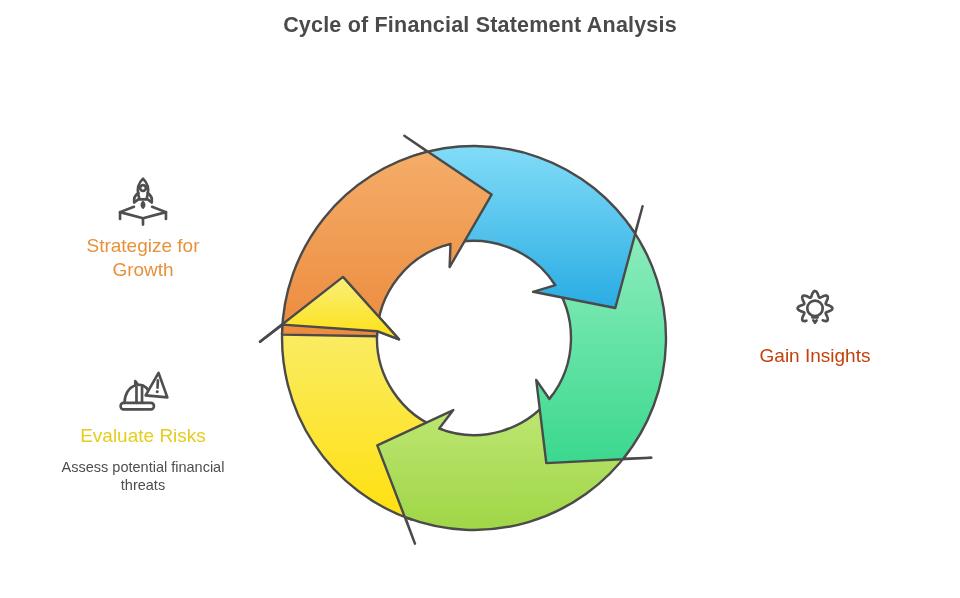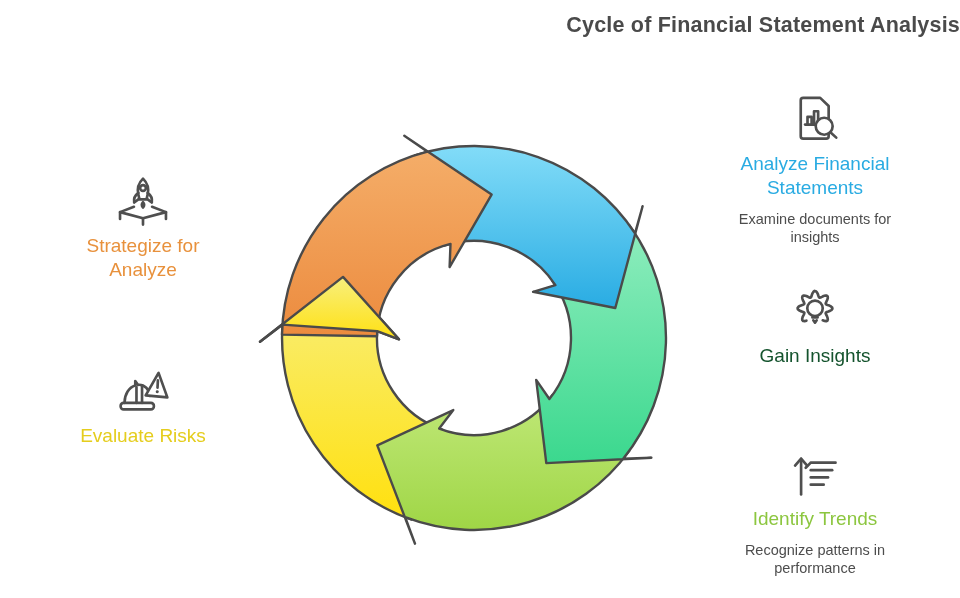--- a/index.html
+++ b/index.html
@@ -1,21 +1,21 @@
 <!DOCTYPE html>
 <html><head>
 <meta charset="utf-8">
 <style>
   html,body{margin:0;padding:0;background:#ffffff;}
   .stage{
     position:relative;width:960px;height:598px;background:#ffffff;overflow:hidden;
     font-family:"Liberation Sans", sans-serif;
   }
   .page-title{
-    position:absolute;top:13px;left:0;width:100%;margin:0;text-align:right;
+    position:absolute;top:13px;left:0;width:100%;margin:0;text-align:center;
     font-size:21.5px;font-weight:bold;color:#4A4A4A;letter-spacing:.2px;
   }
   #cycle-svg{position:absolute;left:234px;top:98px;width:480px;height:480px;}
   .item{position:absolute;display:flex;flex-direction:column;align-items:center;text-align:center;}
   .item .icon{line-height:0;}
   .item .icon svg{width:58px;height:54px;}
   .item-title{font-size:19px;line-height:24px;font-weight:500;white-space:pre-line;margin-top:6px;}
   .item-sub{font-size:14.5px;line-height:17.5px;color:#4D4D4D;white-space:pre-line;margin-top:11px;}
   .left-1{left:43px;top:174px;width:200px;}
   .left-2{left:43px;top:364px;width:200px;}
@@ -73,77 +73,48 @@
         <path d="M24,3.5 C27.6,7 28.9,12 27.9,16.5 L26.9,20.6 L21.1,20.6 L20.1,16.5 C19.1,12 20.4,7 24,3.5 Z"></path>
         <circle cx="24" cy="11.2" r="2.4"></circle>
         <path d="M20.2,15.3 C17.4,17.2 16.2,20.3 16.7,23.3 L20.7,20.2"></path>
         <path d="M27.8,15.3 C30.6,17.2 31.8,20.3 31.3,23.3 L27.3,20.2"></path>
         <path d="M24,23 C25.3,24.2 25.3,26.2 24,27.4 C22.7,26.2 22.7,24.2 24,23 Z"></path>
         <path d="M16.5,26.8 L5,31.2 L24,36.3 L43,31.2 L31.5,26.8"></path>
         <path d="M5,31.2 L5,36.8 M43,31.2 L43,36.8 M24,36.3 L24,41.5"></path>
       </svg>
     </span>
     <div class="item-title" style="color: rgb(232, 145, 60);">Strategize for
-Analyze</div>
+Growth</div>
   </div>
 
   <div class="item left-2">
     <span class="icon">
       <svg viewBox="0 0 48 44" class="ln">
         <path d="M8.7,31.8 C8.7,24.5 12.6,18.9 17.6,17.5 L17.6,13.8 L19.8,16.9 C25.4,16.3 29.3,20.9 29.8,26"></path>
         <path d="M18.6,18.6 L18.6,31.8 M23.2,17.6 L23.2,31.8"></path>
         <rect x="5.5" y="31.8" width="27.5" height="5.4" rx="2.4"></rect>
         <g transform="rotate(5 36 17)">
           <path class="fill-white" d="M36,7 L27,26.5 L45,26.5 Z"></path>
           <path d="M36,13.2 L36.2,19.2"></path>
           <circle class="fill-dot" cx="36.3" cy="22.6" r="1.3"></circle>
         </g>
       </svg>
     </span>
     <div class="item-title" style="color: rgb(229, 205, 29);">Evaluate Risks</div>
+    <div class="item-sub">Assess potential financial
+threats</div>
   </div>
 
-  <div class="item right-1">
-    <span class="icon">
-      <svg viewBox="0 0 48 44" class="ln">
-        <path d="M28.3,4.5 L35.3,11.3 L35.3,36.3 Q35.3,38.3 33.3,38.3 L14.2,38.3 Q12.2,38.3 12.2,36.3 L12.2,6.5 Q12.2,4.5 14.2,4.5 Z"></path>
-        <path d="M15.8,26.6 L28.2,26.6"></path>
-        <path d="M17.8,26.6 L17.8,20.2 L21.2,20.2 L21.2,26.6"></path>
-        <path d="M23.2,26.6 L23.2,15.6 L26.6,15.6 L26.6,26.6"></path>
-        <circle class="fill-white" cx="31.6" cy="28" r="7"></circle>
-        <path d="M36.7,32.9 L41.6,37.4" stroke-width="2.6"></path>
-      </svg>
-    </span>
-    <div class="item-title" style="color: rgb(41, 171, 226);">Analyze Financial
-Statements</div>
-    <div class="item-sub">Examine documents for
-insights</div>
-  </div>
 
   <div class="item right-2">
     <span class="icon">
       <svg viewBox="0 0 48 44" class="ln">
         <path id="gear-wave-path" d="M16.9,30.0 L15.4,30.4 L14.2,30.3 L13.5,29.6 L13.4,28.4 L13.8,26.9 L14.5,25.5 L15.0,24.4 L15.2,23.6 L14.7,23.0 L13.6,22.6 L12.1,22.1 L10.8,21.4 L9.8,20.5 L9.6,19.5 L10.2,18.6 L11.4,17.8 L12.9,17.2 L14.2,16.8 L15.0,16.3 L15.2,15.7 L14.8,14.7 L14.1,13.4 L13.6,11.9 L13.4,10.6 L13.8,9.6 L14.8,9.2 L16.1,9.4 L17.6,9.9 L18.9,10.6 L19.9,11.0 L20.5,10.8 L21.0,10.0 L21.4,8.7 L22.0,7.2 L22.8,6.0 L23.7,5.4 L24.7,5.6 L25.6,6.6 L26.3,7.9 L26.8,9.4 L27.2,10.5 L27.8,11.0 L28.6,10.8 L29.7,10.3 L31.1,9.6 L32.6,9.2 L33.8,9.3 L34.5,10.0 L34.6,11.2 L34.2,12.7 L33.5,14.1 L33.0,15.2 L32.8,16.0 L33.3,16.6 L34.4,17.0 L35.9,17.5 L37.2,18.2 L38.2,19.1 L38.4,20.1 L37.8,21.0 L36.6,21.8 L35.1,22.4 L33.8,22.8 L33.0,23.3 L32.8,23.9 L33.2,24.9 L33.9,26.2 L34.4,27.7 L34.6,29.0 L34.2,30.0 L33.2,30.4 L31.9,30.2 L30.4,29.7 "></path>
         <circle class="fill-white" cx="24" cy="19.8" r="6.4"></circle>
         <path d="M21.9,27.3 L26.1,27.3"></path>
         <path d="M22.6,29.7 L24,31.6 L25.4,29.7"></path>
       </svg>
     </span>
-    <div class="item-title" style="color: #14532d;">Gain Insights</div>
+    <div class="item-title" style="color: #c2410c;">Gain Insights</div>
   </div>
 
-  <div class="item right-3">
-    <span class="icon">
-      <svg viewBox="0 0 48 44" class="ln">
-        <path d="M12.5,39 L12.5,10"></path>
-        <path d="M7.5,15 L12.5,9.2 L17.5,15"></path>
-        <path d="M20.5,12.6 L41,12.6 M20.5,12.6 L16.3,16.8"></path>
-        <path d="M20.5,18.8 L38.2,18.8"></path>
-        <path d="M20.5,24.8 L34.8,24.8"></path>
-        <path d="M20.5,30.8 L31.2,30.8"></path>
-      </svg>
-    </span>
-    <div class="item-title" style="color: rgb(140, 198, 63);">Identify Trends</div>
-    <div class="item-sub">Recognize patterns in
-performance</div>
-  </div>
 
 </div>
 
 </body></html>

